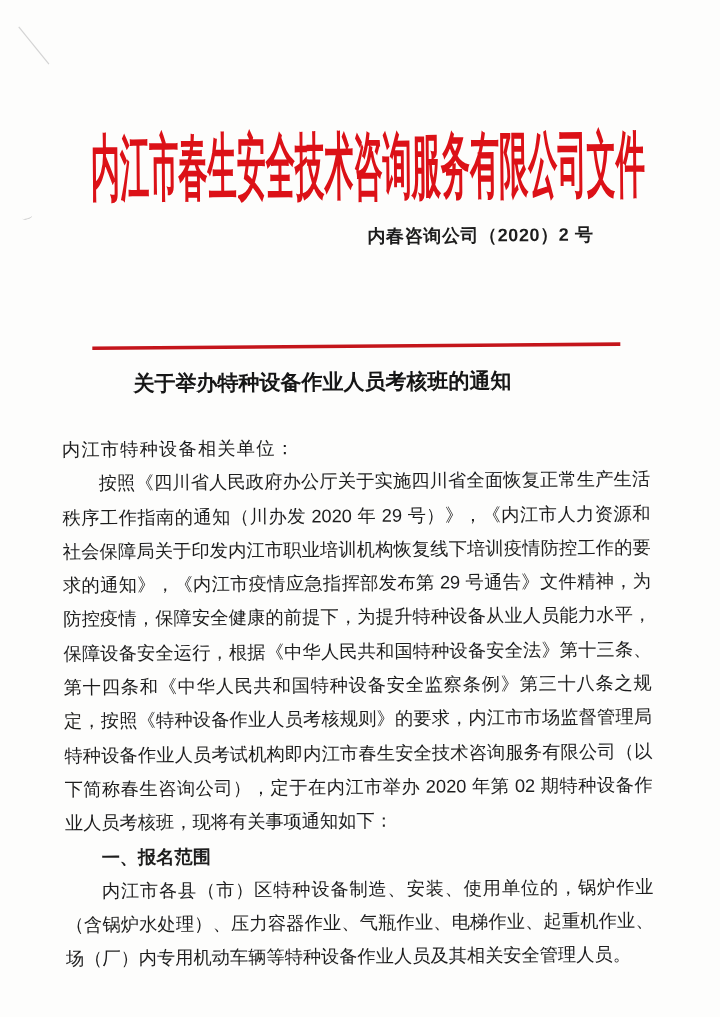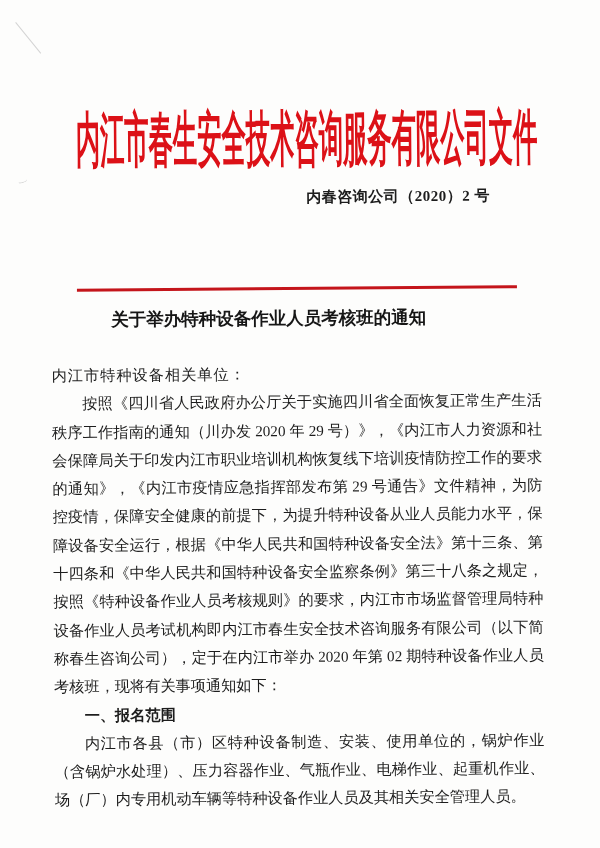--- a/index.html
+++ b/index.html
@@ -6,21 +6,21 @@
     margin: 0;
     padding: 0;
     background: #ffffff;
   }
   .page {
     position: relative;
     width: 600px;
     height: 848px;
     background: #fdfdfc;
     overflow: hidden;
-    font-family: Liberation Serif, serif;
+    font-family: Liberation Sans, sans-serif;
   }
   
   .content {
     position: absolute;
     inset: 0;
     transform: rotate(-0.45deg);
     transform-origin: 50% 50%;
   }
 
   

